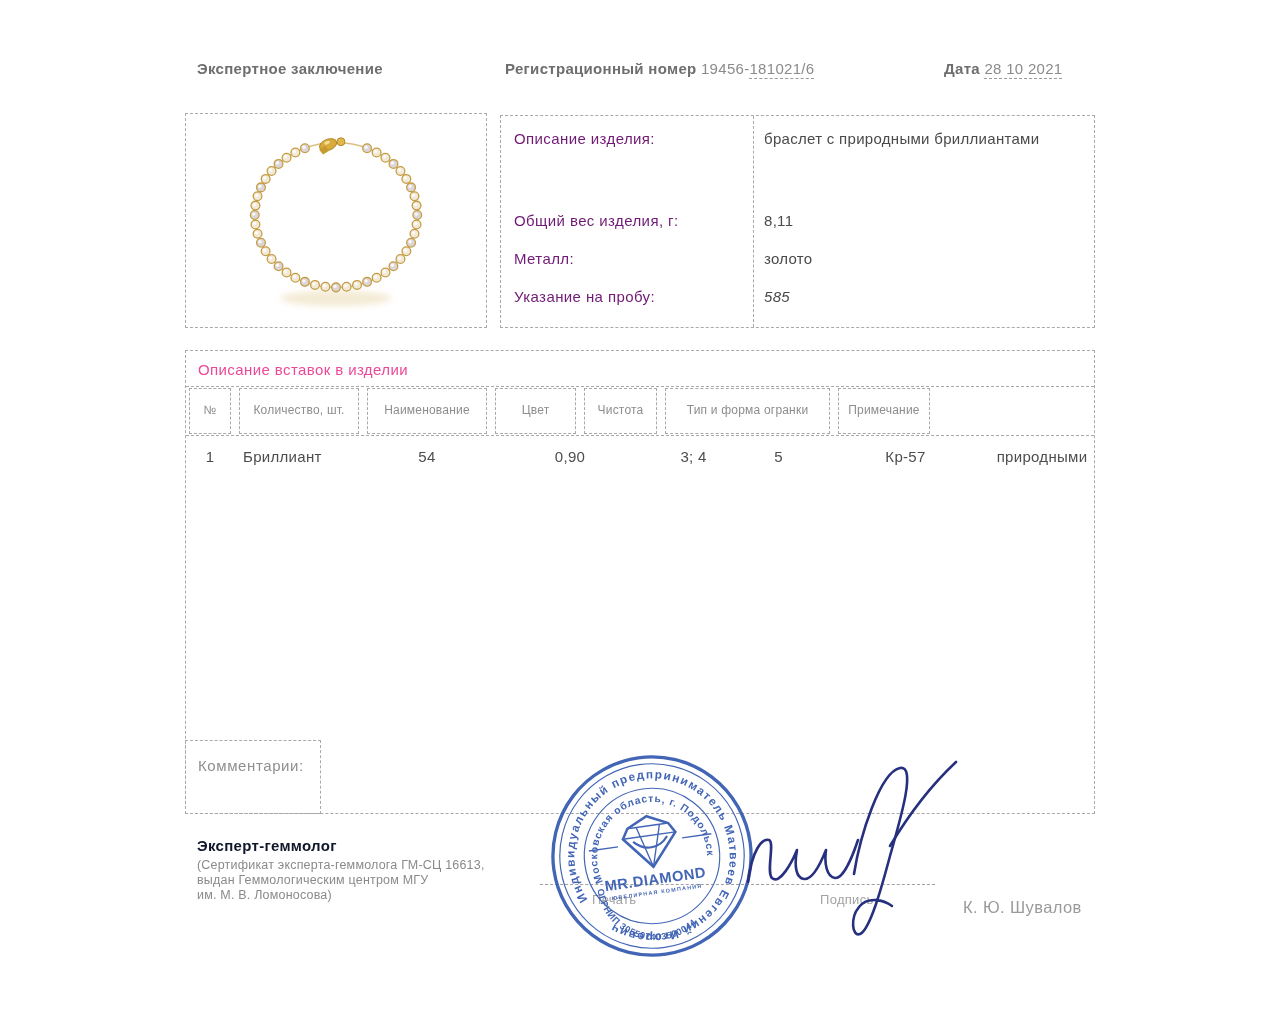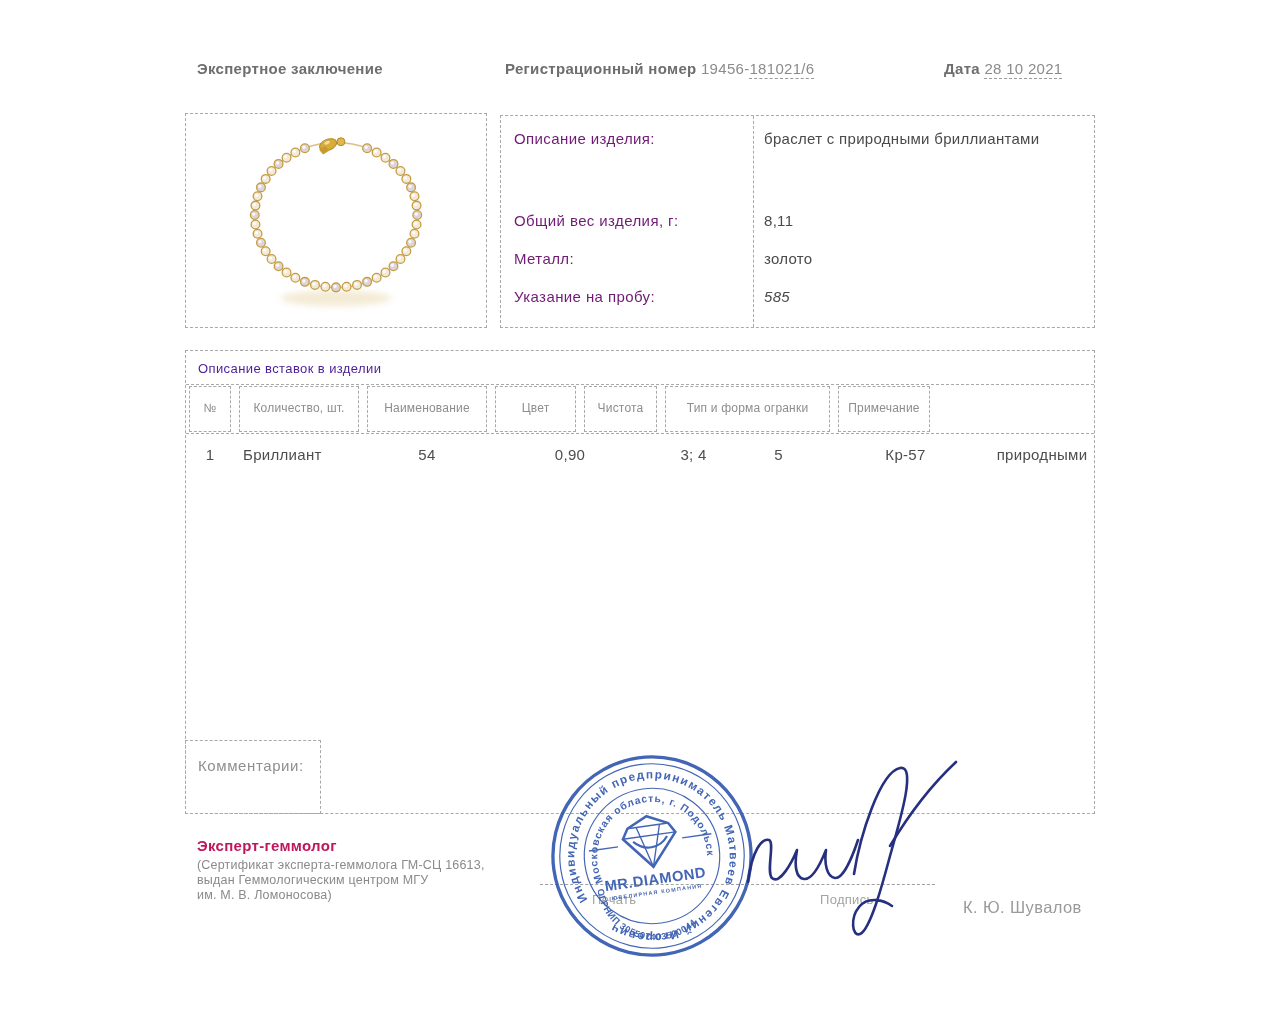--- a/index.html
+++ b/index.html
@@ -18,42 +18,42 @@
 
   
   .dashed-box { border:1px dashed #a9a9a9; background:#fff; }
 
   
   .desc-divider { position:absolute; top:0; bottom:0; left:252px; border-left:1px dashed #a9a9a9; }
   .desc-label { font-size:15px; color:#701a75; letter-spacing:.4px; }
   .desc-value { font-size:15px; color:#4a4a4a; letter-spacing:.3px; }
 
   
-  .tbl-title { font-size:13px; color:#4c1d95; letter-spacing:.4px; padding:10px 12px 8px 12px; border-bottom:1px dashed #a9a9a9; }
+  .tbl-title { font-size:15px; color:#ec4899; letter-spacing:.4px; padding:10px 12px 8px 12px; border-bottom:1px dashed #a9a9a9; }
   .thead { display:flex; gap:8px; padding:1px 3px; border-bottom:1px dashed #a9a9a9; height:49px; }
   .th {
     border:1px dashed #a9a9a9; font-size:12px; color:#8d8d8d;
     display:flex; align-items:center; justify-content:center; text-align:center;
     white-space:pre-line; line-height:1.3; letter-spacing:.2px;
   }
   .trow { display:flex; gap:8px; padding:12px 3px 0 3px; }
   .td { font-size:15px; color:#4d4d4d; text-align:center; letter-spacing:.3px; }
   .c0{width:42px;} .c1{width:120px;} .c2{width:120px;} .c3{width:150px;}
   .c4{width:81px;} .c5{width:73px;} .c6{width:165px;} .c7{width:92px;}
   .td.c1 { text-align:left; padding-left:4px; }
 
   .comments-box {
     position:absolute; left:-1px; bottom:-1px; width:136px; height:74px;
     border-top:1px dashed #a9a9a9; border-right:1px dashed #a9a9a9;
     border-left:1px dashed #a9a9a9; border-bottom:1px dashed #a9a9a9;
   }
   .comments-label { font-size:15px; color:#8f8f8f; letter-spacing:.6px; padding:16px 0 0 12px; }
 
   
-  .expert-role { font-size:15px; font-weight:bold; color:#be185d; letter-spacing:.3px; }
+  .expert-role { font-size:15px; font-weight:bold; color:#0f172a; letter-spacing:.3px; }
   .cert-line { display:block; font-size:12.5px; color:#8a8a8a; line-height:15px; letter-spacing:.2px; }
   .sign-line { border-top:1px dashed #9f9f9f; height:0; z-index:1; }
   .caption { font-size:13px; color:#a3a3a3; letter-spacing:.3px; z-index:2; }
   .expert-name { font-size:16.5px; color:#9a9a9a; letter-spacing:.4px; }
 
   .stamp-svg { z-index:3; transform:rotate(-8deg); opacity:.9; pointer-events:none; }
   .sig-svg { z-index:4; pointer-events:none; }
 </style>
 </head>
 <body>

